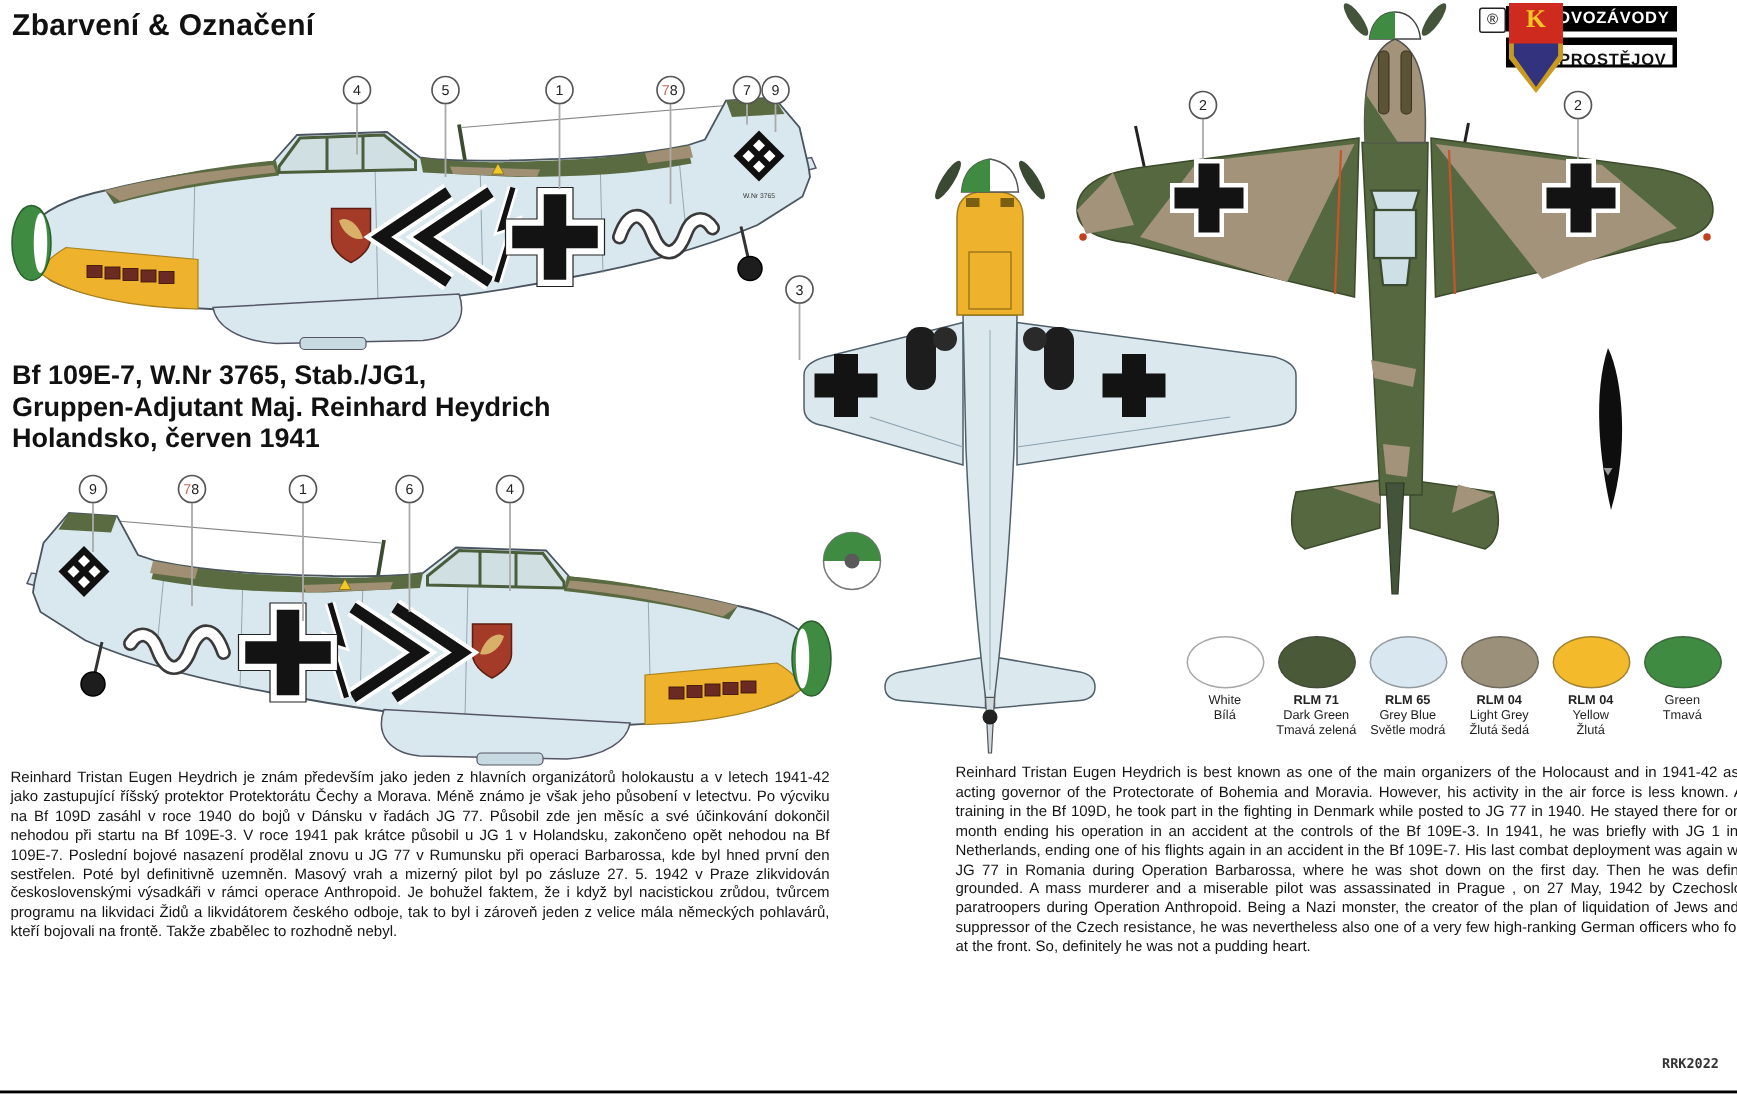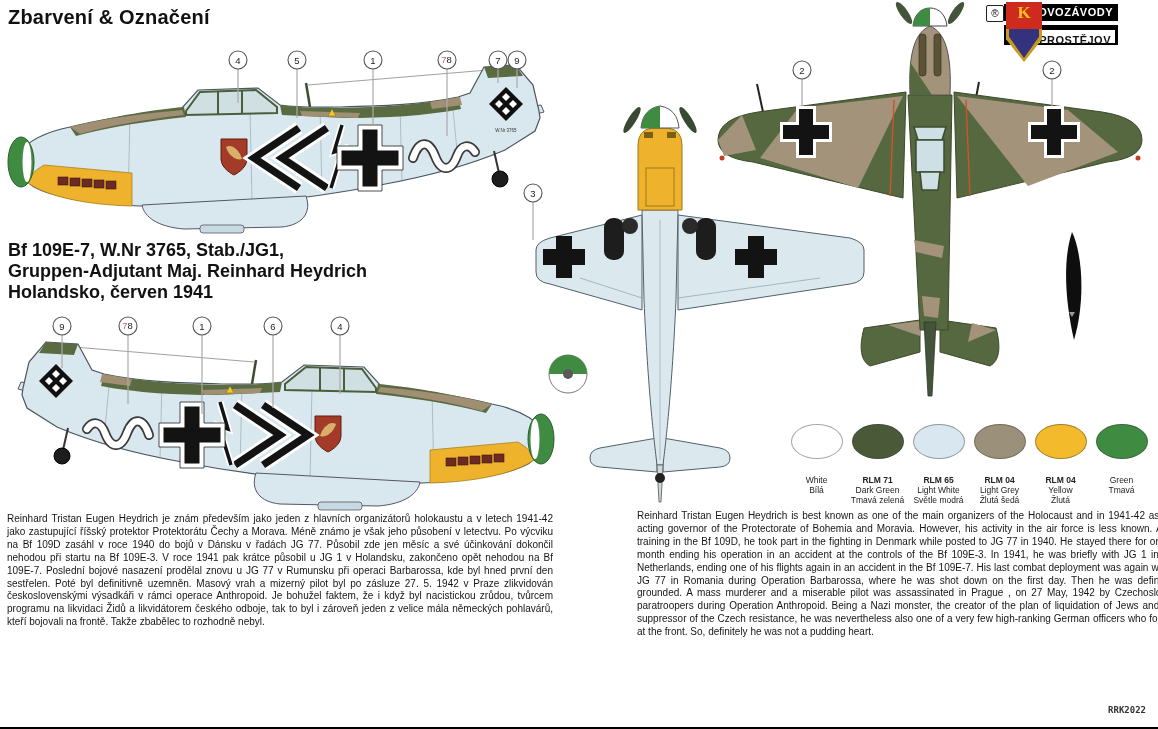--- a/index.html
+++ b/index.html
@@ -26,21 +26,21 @@
   .shield .k{position:absolute;left:0;top:1px;width:100%;text-align:center;color:#f5c327;
              font-size:17px;font-weight:bold;font-family:"Liberation Serif",serif;}
   
   .info{left:8px;top:240px;width:430px;font-size:18px;font-weight:bold;line-height:21px;}
   
   .chart{left:786px;top:424px;width:372px;height:84px;}
   .sw{position:absolute;top:0;width:61px;text-align:center;}
   .sw .ell{width:52px;height:35px;border-radius:50%;margin:0 auto;border:1px solid rgba(60,60,60,.45);box-sizing:border-box;}
   .sw .l{font-size:8.5px;line-height:10px;color:#222;}
   .sw .b{font-weight:bold;}
-  .sw .lbl{margin-top:16px;}
+  .sw .lbl{margin-top:2px;}
   
   .para{font-size:10px;line-height:12.9px;text-align:justify;color:#151515;}
   .cs{left:7px;top:513px;width:546px;}
   .en{left:612px;top:510px;width:540px;margin-left:25px;}
   .code{right:12px;top:705px;font-family:"DejaVu Sans Mono",monospace;font-size:9px;font-weight:bold;color:#333;}
   .rule{left:0;bottom:0;width:100%;height:2px;background:#000;}
   svg text{font-family:"Liberation Sans",sans-serif;}
   .callout-line{stroke:#aaa;stroke-width:1.2;}
   .callout-c{fill:#fff;stroke:#555;stroke-width:1.1;}
   .callout-t{font-size:9.5px;fill:#222;}
@@ -294,21 +294,21 @@
       <div class="lbl">
           <div class="l b">RLM 71</div>
       <div class="l">Dark Green</div>
       <div class="l">Tmavá zelená</div>
         </div>
     </div>
     <div class="sw" style="left:122px">
       <div class="ell" style="background: rgb(217, 232, 240);"></div>
       <div class="lbl">
           <div class="l b">RLM 65</div>
-      <div class="l">Light White</div>
+      <div class="l">Grey Blue</div>
       <div class="l">Světle modrá</div>
         </div>
     </div>
     <div class="sw" style="left:183px">
       <div class="ell" style="background: rgb(155, 145, 122);"></div>
       <div class="lbl">
           <div class="l b">RLM 04</div>
       <div class="l">Light Grey</div>
       <div class="l">Žlutá šedá</div>
         </div>

